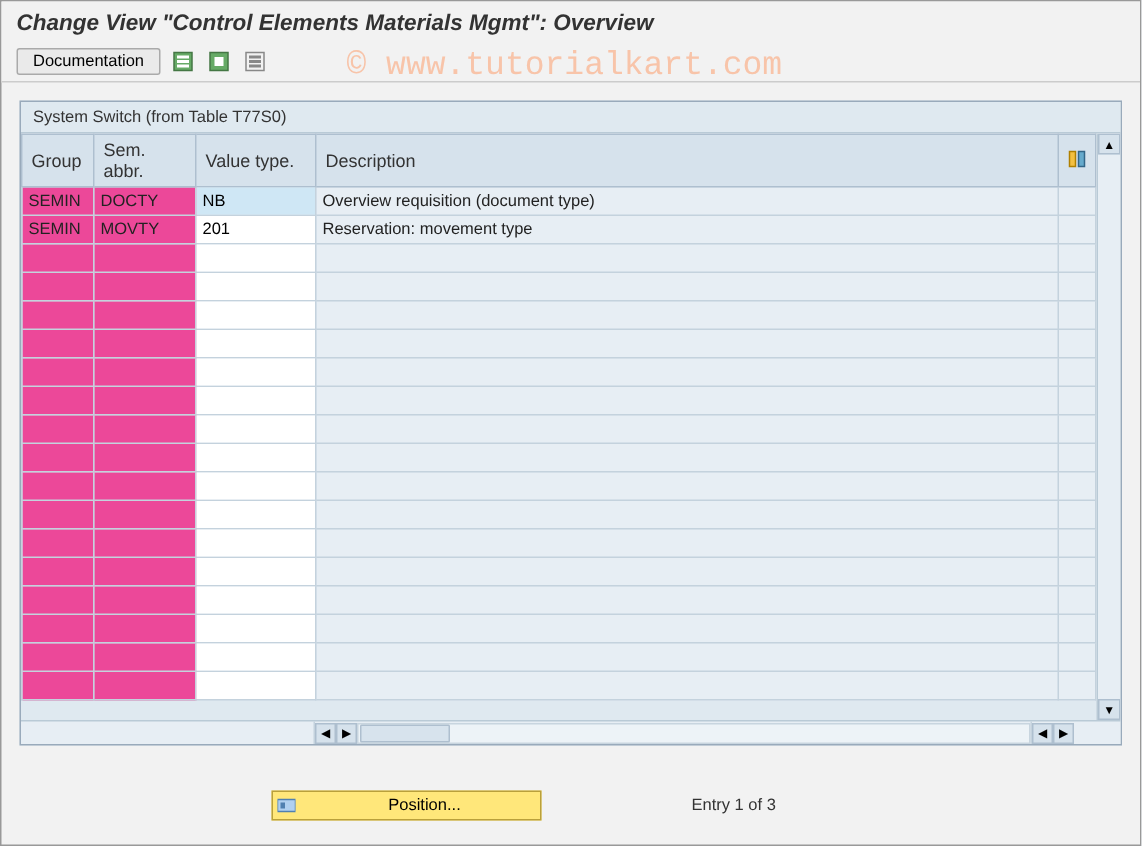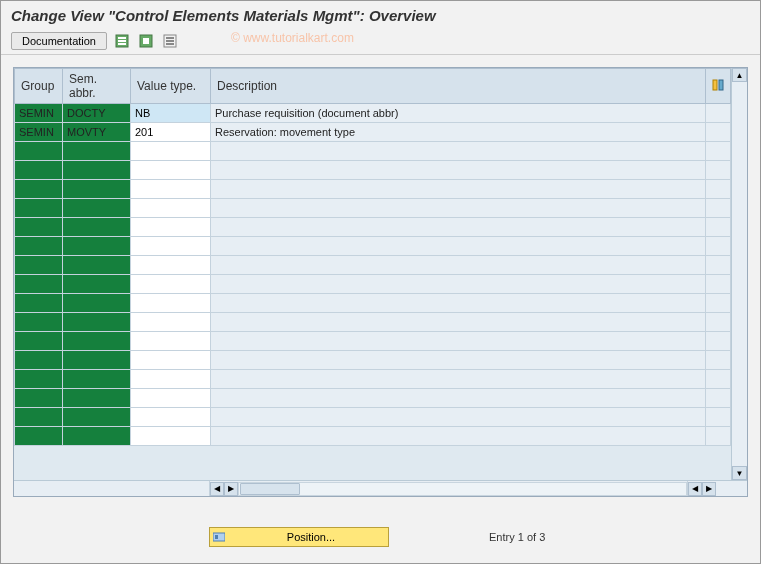--- a/index.html
+++ b/index.html
@@ -50,23 +50,23 @@
     height: 18px;
     display: flex;
     align-items: center;
     justify-content: center;
     cursor: pointer;
   }
   .watermark {
     position: absolute;
     left: 230px;
     top: 30px;
-    font-size: 12px;
+    font-size: 22px;
     color: rgba(255,140,80,0.45);
-    font-family: Liberation Sans, sans-serif;
+    font-family: Liberation Mono, monospace;
     pointer-events: none;
   }
   .grid-area {
     margin: 12px;
     border: 1px solid #9ab;
     background: #dfe9f0;
     height: 430px;
     position: relative;
     display: flex;
     flex-direction: column;
@@ -103,21 +103,21 @@
     height: 16px;
   }
   table.grid td {
     border: 1px solid #c4d2dd;
     padding: 0;
     height: 19px;
     background: #e7eef4;
     font-size: 11px;
     color: #222;
   }
-  table.grid td.c-group, table.grid td.c-sem { background:#15803d; padding:2px 4px;}
+  table.grid td.c-group, table.grid td.c-sem { background:#ec4899; padding:2px 4px;}
   .cell-input {
     width: 100%;
     height: 100%;
     border: none;
     background: #fff;
     font-size: 11px;
     padding: 2px 4px;
     font-family: Arial, sans-serif;
   }
   .cell-input.selected {
@@ -180,21 +180,20 @@
     background: #ffe77a;
     border: 1px solid #b9a03b;
     padding: 2px 2px 2px 2px;
     font-size: 11px;
     height: 20px;
     width: 180px;
     display: flex;
     align-items: center;
     gap: 10px;
     cursor: pointer;
-    margin-left: 28px;
   }
   .position-btn .icon {
     width:14px;height:14px;display:flex;align-items:center;justify-content:center;
   }
   .position-btn .label { flex:1; text-align:center; }
   .entry-text {
     margin-left: 100px;
     font-size: 11px;
     color: #333;
   }
@@ -228,20 +227,21 @@
           <rect x="3" y="3" width="8" height="2" fill="#888"></rect>
           <rect x="3" y="6" width="8" height="2" fill="#888"></rect>
           <rect x="3" y="9" width="8" height="2" fill="#888"></rect>
         </svg>
     </span>
   </div>
 
   <div class="watermark">© www.tutorialkart.com</div>
 
   <div class="grid-area">
+    <div class="grid-title">System Switch (from Table T77S0)</div>
     <div class="table-wrapper">
       <div class="table-scroll">
         <table class="grid">
           <colgroup>
             <col class="col-group">
               <col class="col-sem">
               <col class="col-val">
               <col class="col-desc">
               <col class="col-conf">
           </colgroup>
@@ -257,21 +257,21 @@
                     <rect x="7" y="1" width="4" height="10" fill="#6ac" stroke="#368"></rect>
                   </svg>
               </th>
             </tr>
           </thead>
           <tbody id="grid-body">
           <tr>
                 <td class="c-group">SEMIN</td>
                 <td class="c-sem">DOCTY</td>
                 <td><input class="cell-input selected" value="NB" style=""></td>
-                <td class="c-desc">Purchase requisition (document abbr)</td>
+                <td class="c-desc">Overview requisition (document type)</td>
                 <td></td>
               </tr>
               <tr>
                 <td class="c-group">SEMIN</td>
                 <td class="c-sem">MOVTY</td>
                 <td><input class="cell-input" value="201" style=""></td>
                 <td class="c-desc">Reservation: movement type</td>
                 <td></td>
               </tr>
               <tr>

